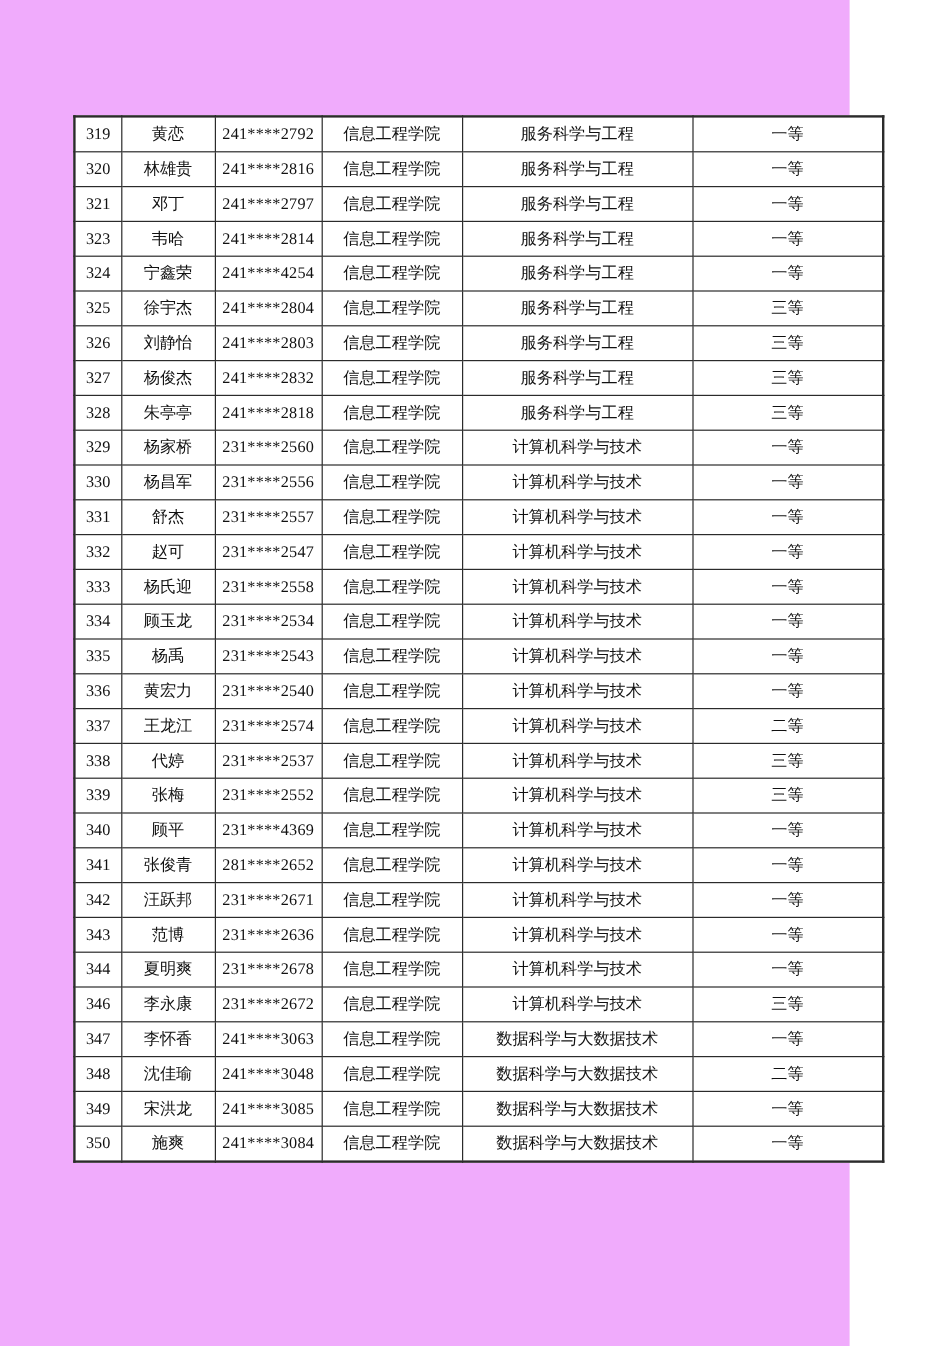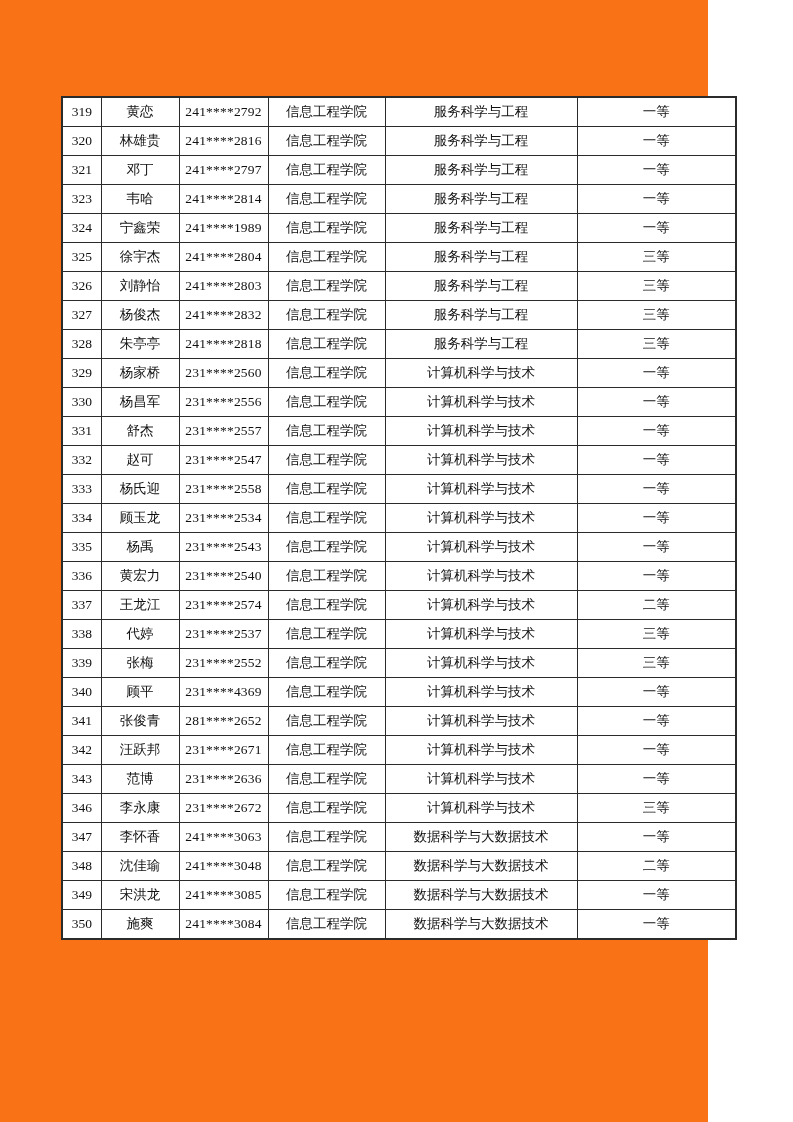--- a/index.html
+++ b/index.html
@@ -12,21 +12,21 @@
     height: 1122px;
     position: relative;
     font-family: "Liberation Serif", "DejaVu Serif", serif;
     color: #111111;
   }
   .page {
     position: absolute;
     left: 0; top: 0;
     width: 708px;
     height: 1122px;
-    background: #f97316;
+    background: #f0abfc;
   }
   table.roster {
     position: absolute;
     left: 61px;
     top: 96px;
     width: 674px;
     border-collapse: collapse;
     table-layout: fixed;
     border: 2px solid #2b2b2b;
     background: #ffffff;
@@ -88,21 +88,21 @@
     <td class="c-no">323</td>
     <td class="c-name">韦哈</td>
     <td class="c-id">241****2814</td>
     <td class="c-college">信息工程学院</td>
     <td class="c-major">服务科学与工程</td>
     <td class="c-award">一等</td>
   </tr>
         <tr>
     <td class="c-no">324</td>
     <td class="c-name">宁鑫荣</td>
-    <td class="c-id">241****1989</td>
+    <td class="c-id">241****4254</td>
     <td class="c-college">信息工程学院</td>
     <td class="c-major">服务科学与工程</td>
     <td class="c-award">一等</td>
   </tr>
         <tr>
     <td class="c-no">325</td>
     <td class="c-name">徐宇杰</td>
     <td class="c-id">241****2804</td>
     <td class="c-college">信息工程学院</td>
     <td class="c-major">服务科学与工程</td>
@@ -241,20 +241,28 @@
     <td class="c-name">汪跃邦</td>
     <td class="c-id">231****2671</td>
     <td class="c-college">信息工程学院</td>
     <td class="c-major">计算机科学与技术</td>
     <td class="c-award">一等</td>
   </tr>
         <tr>
     <td class="c-no">343</td>
     <td class="c-name">范博</td>
     <td class="c-id">231****2636</td>
+    <td class="c-college">信息工程学院</td>
+    <td class="c-major">计算机科学与技术</td>
+    <td class="c-award">一等</td>
+  </tr>
+        <tr>
+    <td class="c-no">344</td>
+    <td class="c-name">夏明爽</td>
+    <td class="c-id">231****2678</td>
     <td class="c-college">信息工程学院</td>
     <td class="c-major">计算机科学与技术</td>
     <td class="c-award">一等</td>
   </tr>
         <tr>
     <td class="c-no">346</td>
     <td class="c-name">李永康</td>
     <td class="c-id">231****2672</td>
     <td class="c-college">信息工程学院</td>
     <td class="c-major">计算机科学与技术</td>

